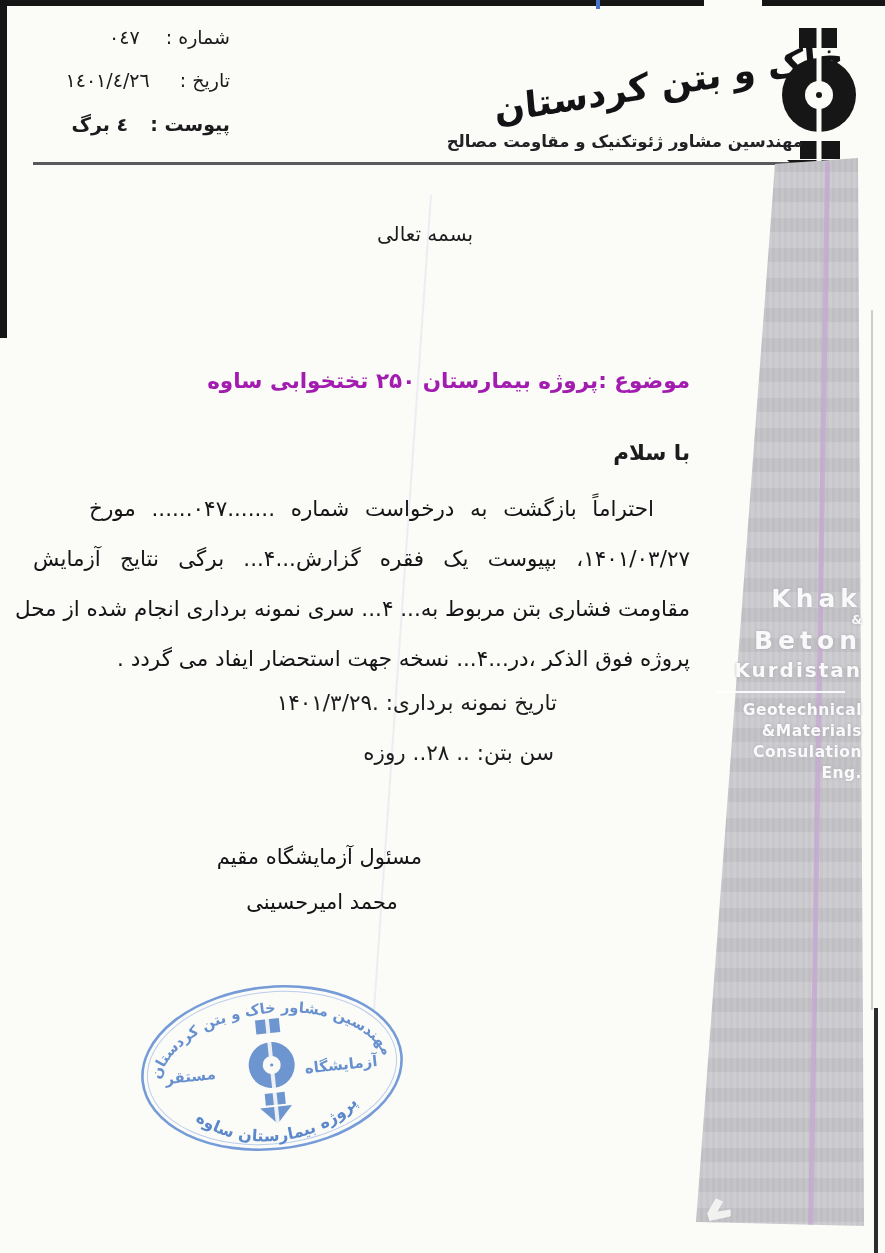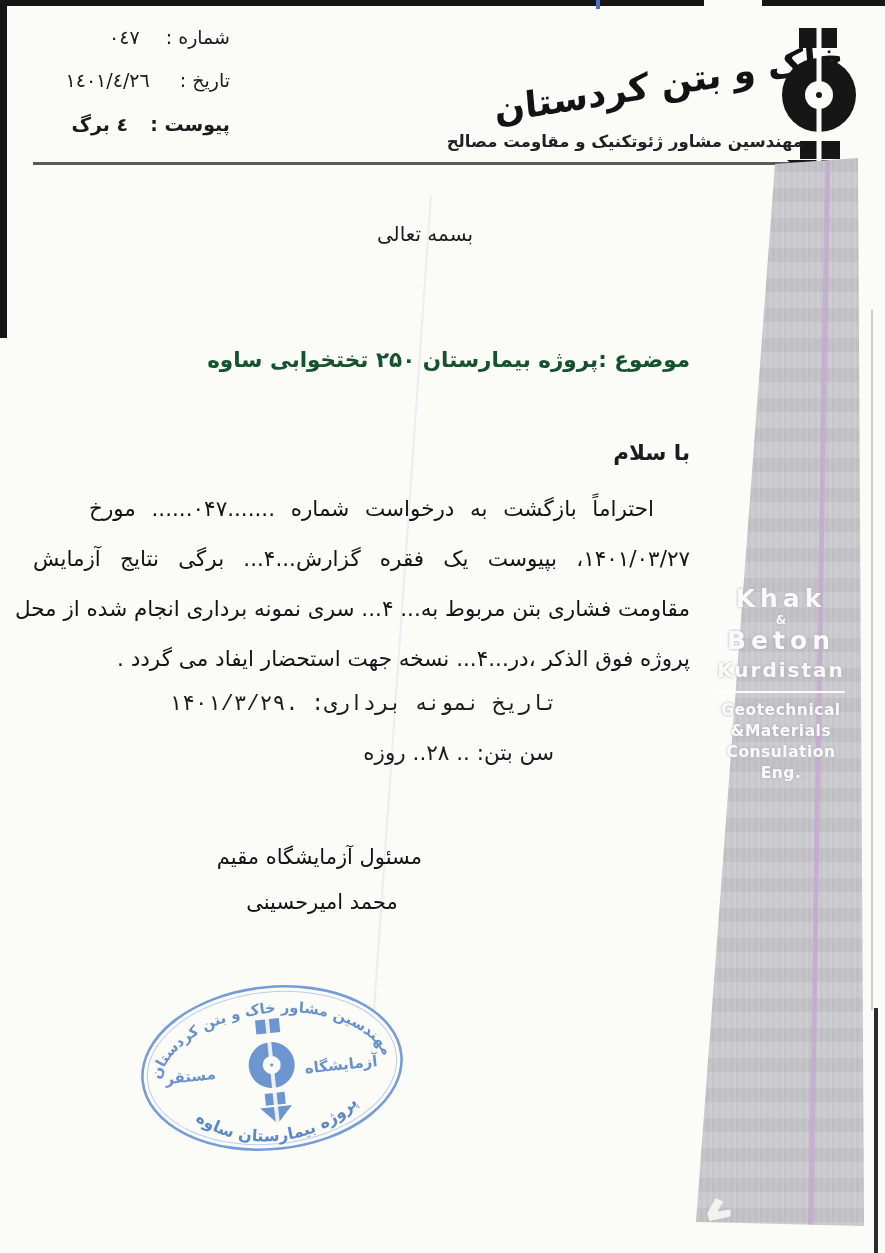--- a/index.html
+++ b/index.html
@@ -45,41 +45,41 @@
     background:
       repeating-linear-gradient(180deg, rgba(0,0,0,0.035) 0 14px, rgba(255,255,255,0.04) 14px 30px),
       repeating-linear-gradient(90deg, rgba(0,0,0,0.02) 0 3px, rgba(255,255,255,0.03) 3px 6px),
       #cacace;
     clip-path:polygon(81px 6px,164px 0px,170px 1068px,2px 1064px);
   }
   .band-stripe{position:absolute;left:131px;top:4px;width:4.5px;height:1066px;background:#c5a6d2;opacity:.75;transform:rotate(0.9deg);transform-origin:top center;}
   .band-glyph{position:absolute;left:12px;top:1040px;width:24px;height:22px;background:#f6f6f4;opacity:.9;transform:rotate(-18deg);clip-path:polygon(0% 55%,55% 0%,80% 25%,45% 60%,100% 70%,90% 100%,0% 90%);}
 
   .band-text{
-    position:absolute;left:700px;top:584px;width:162px;text-align:center;
+    position:absolute;left:700px;top:584px;width:162px;text-align:right;
     color:rgba(255,255,255,.93);text-shadow:0 0 3px rgba(168,168,175,.95);
     font-weight:bold;
   }
   .bt-big{font-size:25px;letter-spacing:5px;line-height:30px;}
   .bt-amp{font-size:12px;line-height:12px;letter-spacing:0;}
   .bt-kurd{font-size:20px;letter-spacing:2px;line-height:28px;}
   .bt-rule{width:128px;height:2px;background:rgba(255,255,255,.9);margin:7px auto 7px auto;}
   .bt-sub{font-size:15.5px;line-height:21px;letter-spacing:.5px;}
 
   
   .bismillah{position:absolute;left:350px;top:222px;width:150px;text-align:center;font-size:20px;direction:rtl;}
   .addressee{position:absolute;right:195px;top:302px;font-size:21.5px;direction:rtl;white-space:nowrap;color:#151517;}
-  .subject{position:absolute;right:195px;top:347px;font-size:21.5px;font-weight:bold;direction:rtl;white-space:nowrap;color:#14532d;}
+  .subject{position:absolute;right:195px;top:368px;font-size:21.5px;font-weight:bold;direction:rtl;white-space:nowrap;color:#a21caf;}
   .salam{position:absolute;right:195px;top:440px;font-size:21.5px;direction:rtl;font-weight:bold;}
   .para{position:absolute;left:33px;top:484px;width:657px;direction:rtl;font-size:21.5px;color:#151518;}
   .para .pl{height:50px;line-height:50px;white-space:nowrap;}
   .pl1{text-align:justify;text-align-last:justify;padding-right:36px;padding-left:56px;}
   .pl2,.pl3{text-align:justify;text-align-last:justify;}
   .pl4{text-align:right;}
-  .sampling{position:absolute;right:328px;top:690px;font-size:21.5px;direction:rtl;font-family:Liberation Mono, monospace;}
+  .sampling{position:absolute;right:328px;top:690px;font-size:21.5px;direction:rtl;}
   .age{position:absolute;right:331px;top:740px;font-size:21.5px;direction:rtl;}
 
   
   .signature{position:absolute;left:222px;top:845px;width:200px;text-align:center;direction:rtl;font-size:21px;color:#131316;}
   .sig-row{margin-bottom:21px;white-space:nowrap;}
 
   
   .stamp{position:absolute;left:138px;top:983px;transform:rotate(-6deg);transform-origin:center;opacity:.92;}
 </style>
 </head>

